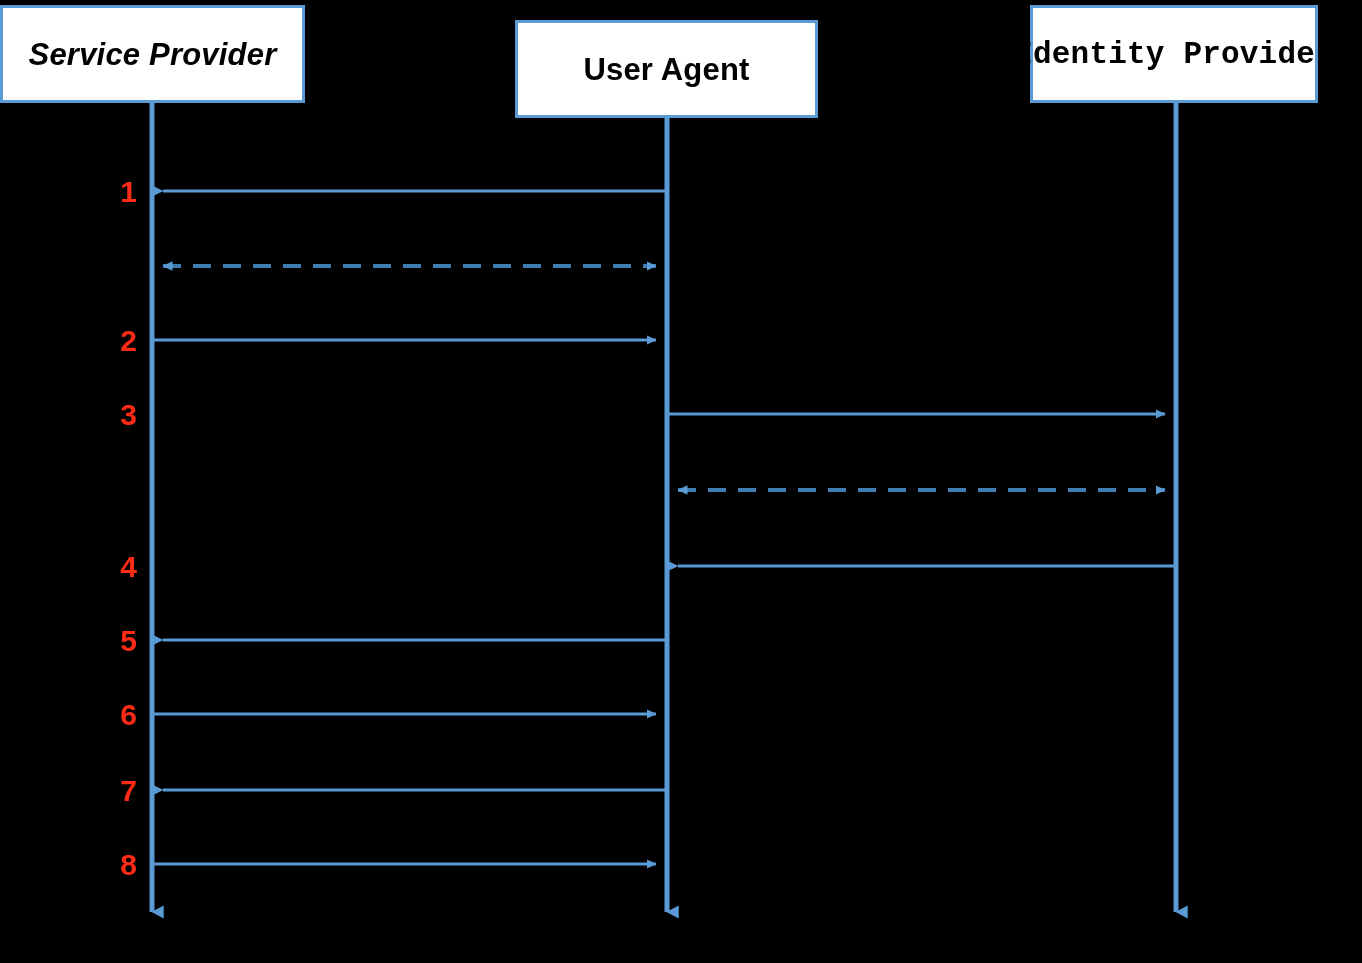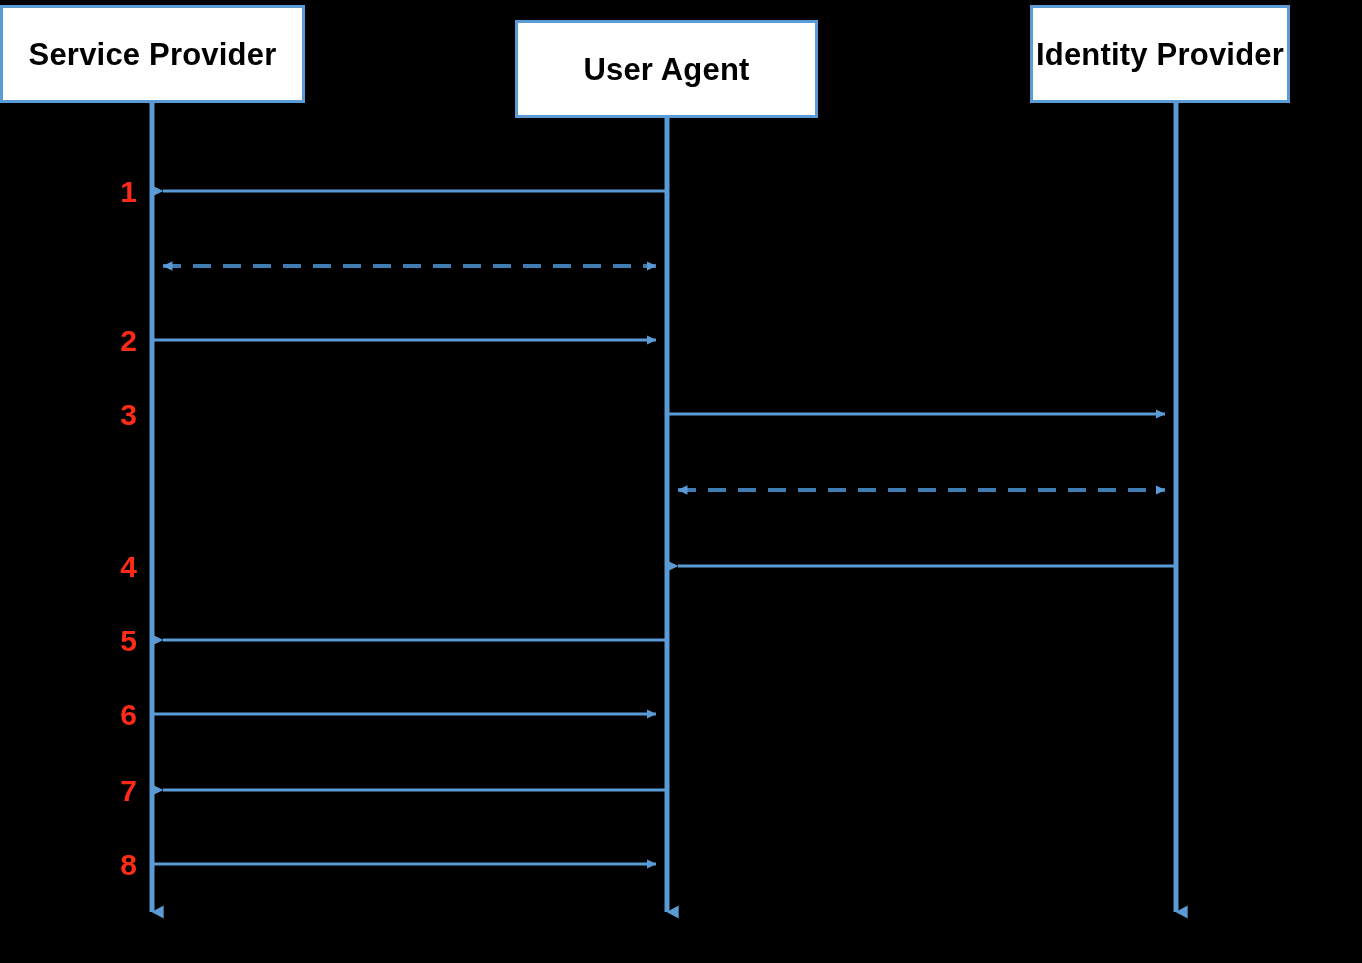--- a/index.html
+++ b/index.html
@@ -94,29 +94,29 @@
       <line x1="667" y1="640" x2="163" y2="640" stroke="#5B9BD5" stroke-width="3" marker-end="url(#arrow-left)"></line>
 
       <line x1="152" y1="714" x2="656" y2="714" stroke="#5B9BD5" stroke-width="3" marker-end="url(#arrow-right)"></line>
 
       <line x1="667" y1="790" x2="163" y2="790" stroke="#5B9BD5" stroke-width="3" marker-end="url(#arrow-left)"></line>
 
       <line x1="152" y1="864" x2="656" y2="864" stroke="#5B9BD5" stroke-width="3" marker-end="url(#arrow-right)"></line>
     </g>
   </svg>
 
-  <div class="actor-box" style="left:0px; top:5px; width:305px; height:98px;">
+  <div class="actor-box" style="left:0px; top:5px; width:305px; height:98px;font-style:italic;">
     <span class="actor-label">Service Provider</span>
   </div>
 
   <div class="actor-box" style="left:515px; top:20px; width:303px; height:98px;">
     <span class="actor-label">User Agent</span>
   </div>
 
-  <div class="actor-box" style="left:1030px; top:5px; width:260px; height:98px;">
+  <div class="actor-box" style="left:1030px; top:5px; width:288px; height:98px;font-family:Liberation Mono, monospace;">
     <span class="actor-label">Identity Provider</span>
   </div>
 
   <span class="step-number" style="left:112px; top:177px; width:25px;">1</span>
   <span class="step-number" style="left:112px; top:326px; width:25px;">2</span>
   <span class="step-number" style="left:112px; top:400px; width:25px;">3</span>
   <span class="step-number" style="left:112px; top:552px; width:25px;">4</span>
   <span class="step-number" style="left:112px; top:626px; width:25px;">5</span>
   <span class="step-number" style="left:112px; top:700px; width:25px;">6</span>
   <span class="step-number" style="left:112px; top:776px; width:25px;">7</span>

